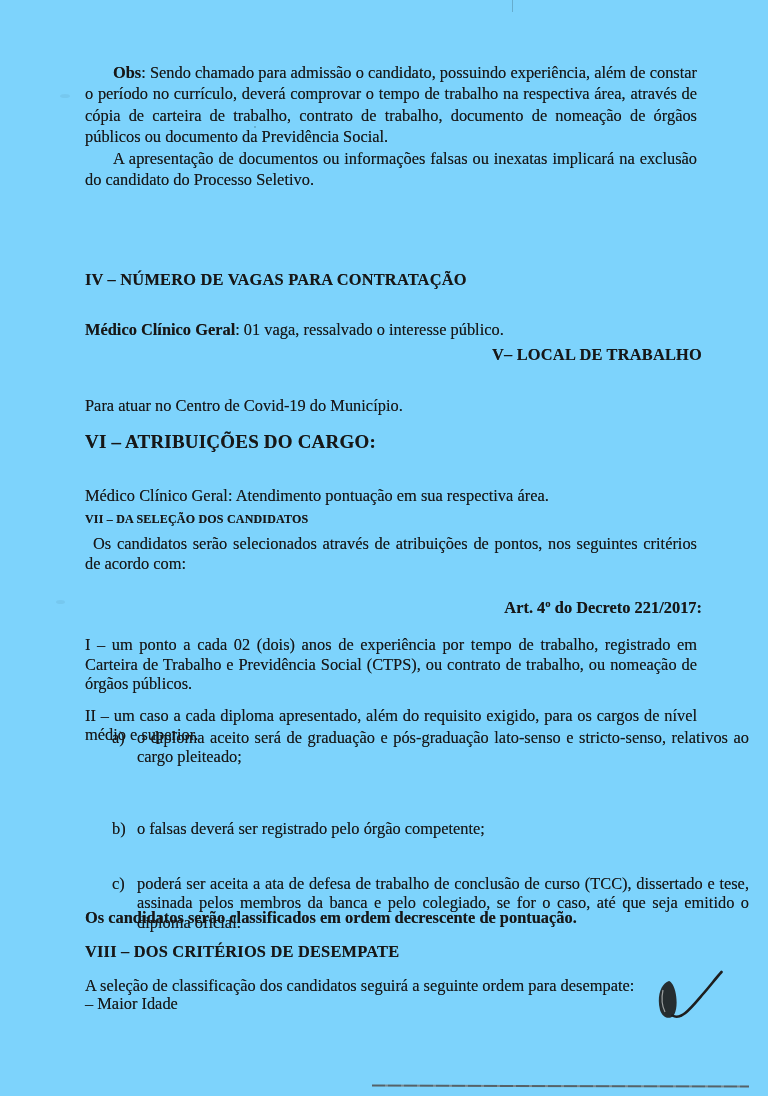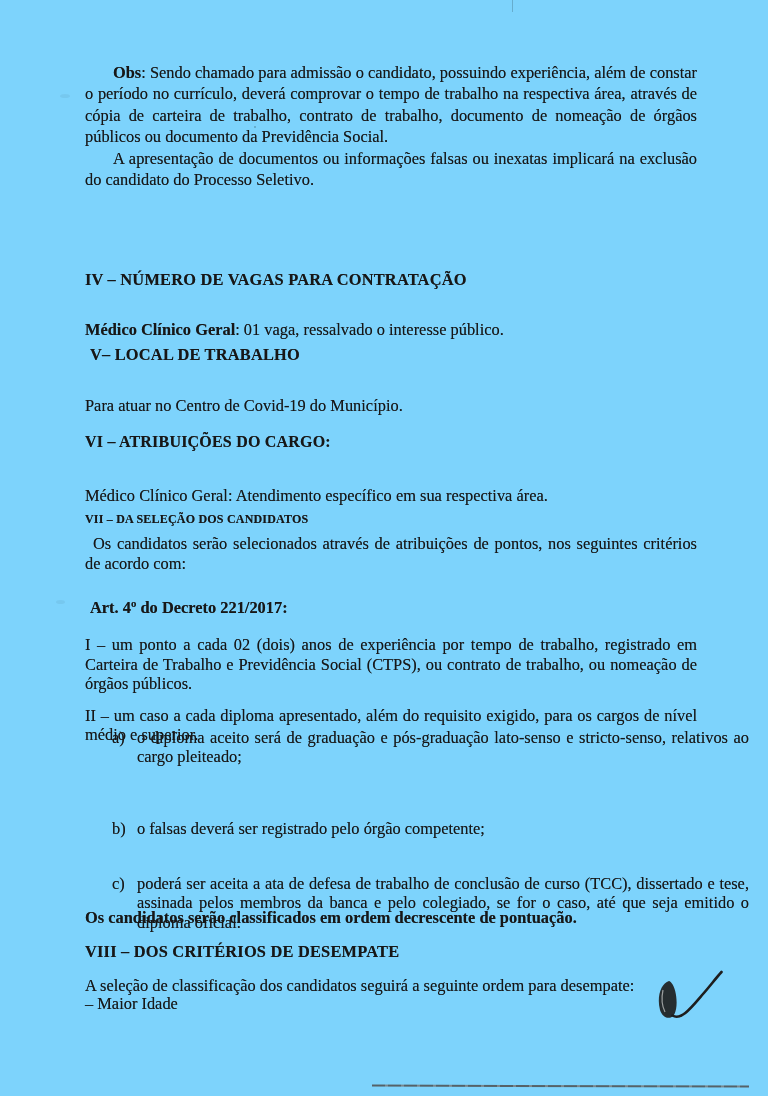--- a/index.html
+++ b/index.html
@@ -21,21 +21,21 @@
     width:612px;
     font-size:16.4px;
     line-height:21.4px;
     text-shadow:0 0 0.6px rgba(25,25,25,.55);
   }
   .para{margin:0;}
   .justify{text-align:justify;}
   .indent .para{text-indent:28px;}
   .bold{font-weight:bold;}
   .heading{font-weight:bold;letter-spacing:.2px;white-space:nowrap;}
-  .pl5{padding-left:5px;}
+  .pl5{padding-left:5px;text-align:right;}
   .ti8{text-indent:8px;}
   .lh195{line-height:19.5px;}
   .lh192{line-height:19.2px;}
   .lh188{line-height:18.8px;}
   .list-item{position:relative;padding-left:52px;}
   .list-item .marker{position:absolute;left:27px;top:0;}
   .checkmark{
     position:absolute;left:648px;top:968px;width:78px;height:58px;
   }
   .bottom-rule{
@@ -57,22 +57,22 @@
     <p class="para">A apresentação de documentos ou informações falsas ou inexatas implicará na exclusão do candidato do Processo Seletivo.</p>
   </section>
 
 
   <h2 class="block heading" style="top:269px;font-size:16.4px;margin:0">IV – NÚMERO DE VAGAS PARA CONTRATAÇÃO</h2>
   <p class="block" style="top:303px"><strong>Médico Clínico Geral</strong><span>: 01 vaga, ressalvado o interesse público.</span></p>
 
   <h2 class="block heading pl5" style="top:344px;font-size:16.4px;margin:0">V– LOCAL DE TRABALHO</h2>
   <p class="block" style="top:379px">Para atuar no Centro de Covid-19 do Município.</p>
 
-  <h2 class="block heading" style="top:431px;font-size:16px;margin:0">VI – ATRIBUIÇÕES DO CARGO:</h2>
-  <p class="block" style="top:469px">Médico Clínico Geral: Atendimento específico em sua respectiva área.</p>
+  <h2 class="block heading" style="top:431px;font-size:19px;margin:0">VI – ATRIBUIÇÕES DO CARGO:</h2>
+  <p class="block" style="top:469px">Médico Clínico Geral: Atendimento pontuação em sua respectiva área.</p>
 
   <h2 class="block heading" style="top:509px;font-size:12px;margin:0">VII – DA SELEÇÃO DOS CANDIDATOS</h2>
   <p class="block justify lh195 ti8" style="top:518px">Os candidatos serão selecionados através de atribuições de pontos, nos seguintes critérios de acordo com:</p>
   <p class="block bold pl5" style="top:581px">Art. 4º do Decreto 221/2017:</p>
   <p class="block justify lh192" style="top:619px">I – um ponto a cada 02 (dois) anos de experiência por tempo de trabalho, registrado em Carteira de Trabalho e Previdência Social (CTPS), ou contrato de trabalho, ou nomeação de órgãos públicos.</p>
   <p class="block justify lh188" style="top:691px">II – um caso a cada diploma apresentado, além do requisito exigido, para os cargos de nível médio e superior.</p>
 
   <div class="block justify lh192 list-item" style="top:728px">
     <span class="marker">a)</span>
     <span>o diploma aceito será de graduação e pós-graduação lato-senso e stricto-senso, relativos ao cargo pleiteado;</span>

